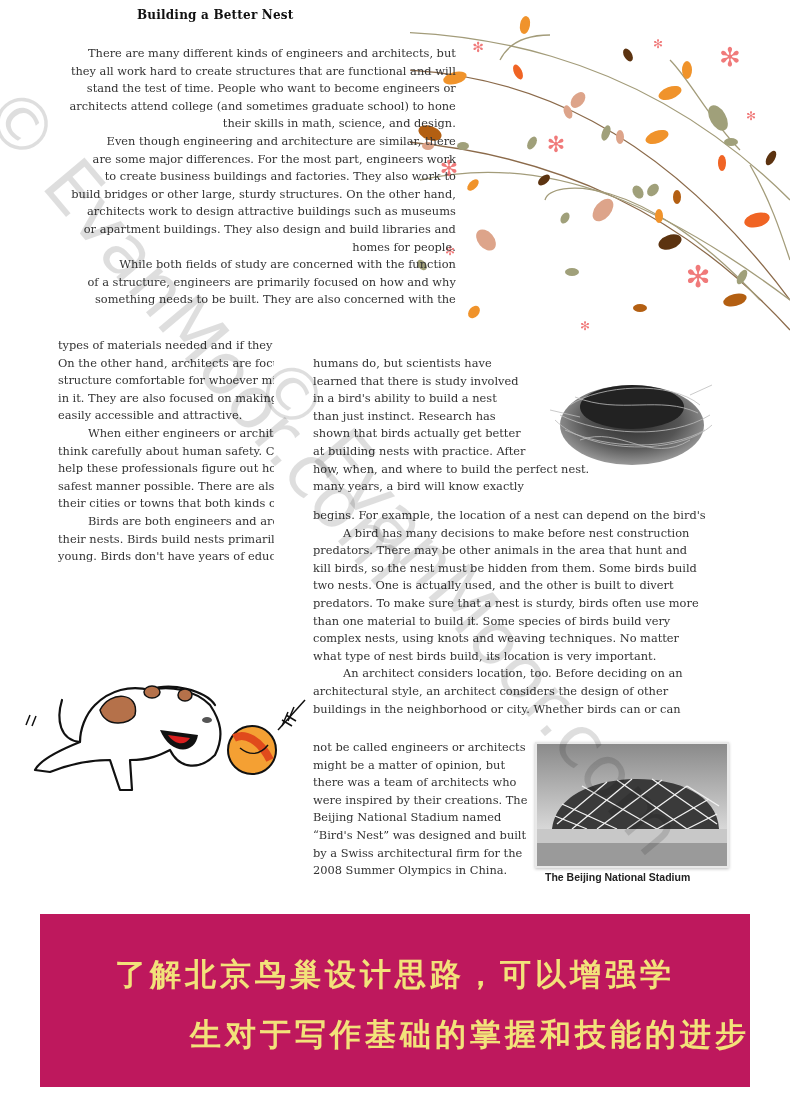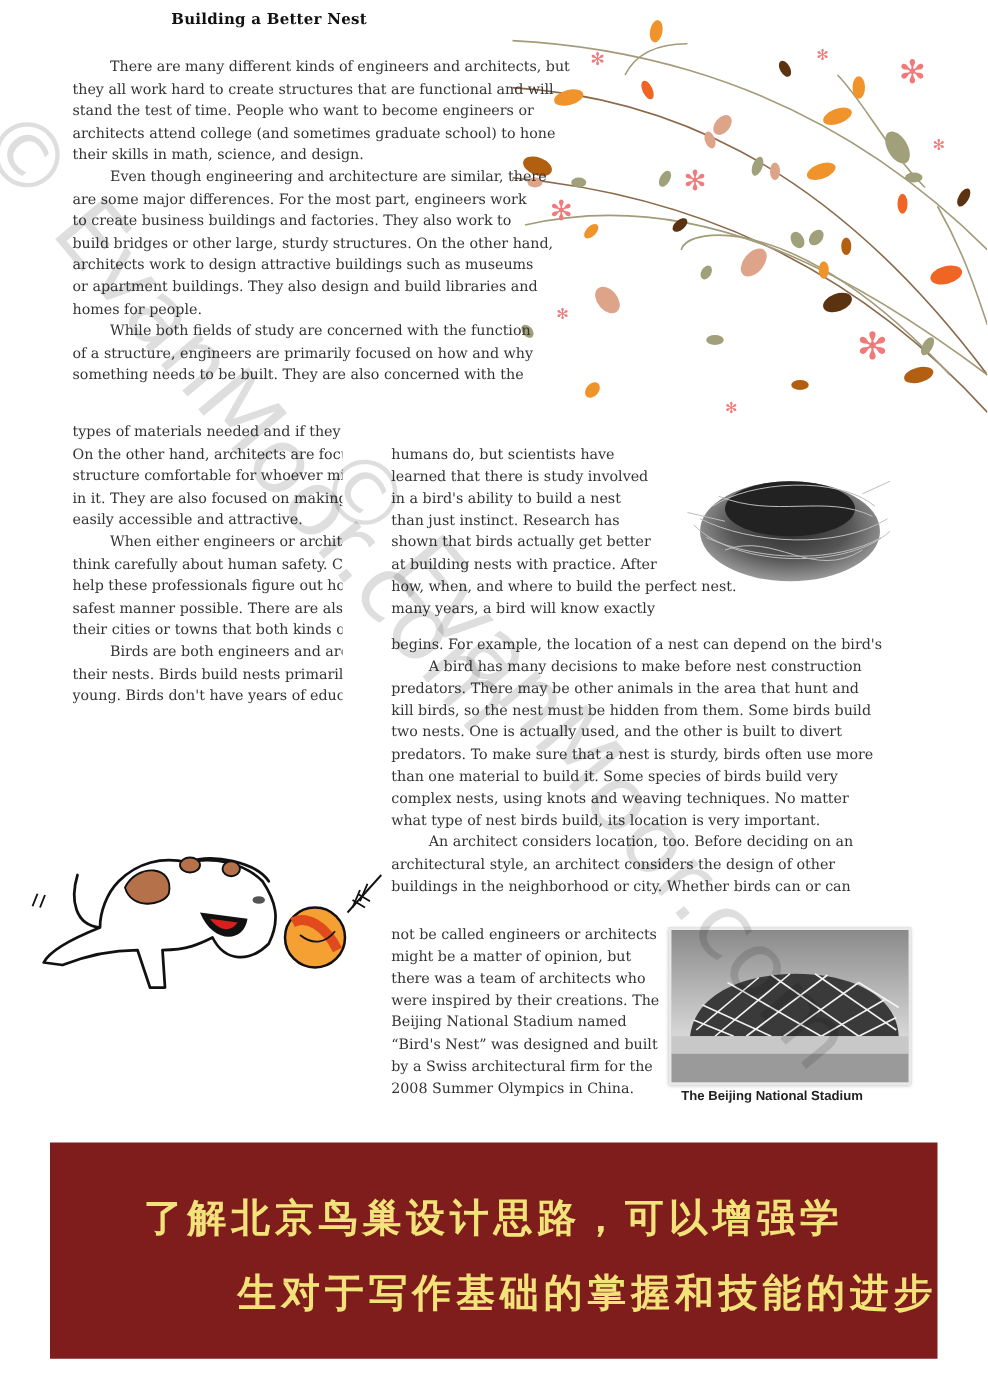--- a/index.html
+++ b/index.html
@@ -9,21 +9,21 @@
     position: absolute; left: 137px; top: 8px;
     font-family: "DejaVu Serif", serif; font-weight: bold; font-size: 12px; color: #111;
     letter-spacing: 0.2px; z-index: 3;
   }
   .body-text {
     position: absolute; font-family: "DejaVu Serif", serif; font-size: 11.4px; color: #333;
     line-height: 17.6px; z-index: 2; white-space: nowrap;
   }
   .body-text .line { display: block; height: 17.6px; }
   .body-text .indent { padding-left: 30px; }
-  #col-top { left: 58px; top: 45px; }
+  #col-top { left: 58px; top: 45px; text-align: right; }
   #col-left { left: 58px; top: 337px; width: 216px; overflow: hidden; }
   #col-right { left: 313px; top: 355px; }
   #col-right-lower { left: 313px; top: 507px; }
   #col-bottom { left: 313px; top: 739px; }
   .nest-img { position: absolute; left: 540px; top: 355px; width: 175px; height: 120px; z-index: 1; }
   .stadium-frame {
     position: absolute; left: 535px; top: 742px; width: 190px; height: 122px;
     border: 2px solid #e9e9e9; box-shadow: 0 1px 3px rgba(0,0,0,0.25); background: #cfcfcf; overflow: hidden; z-index: 1;
   }
   .caption {
@@ -256,17 +256,17 @@
     <circle cx="232" cy="90" r="24" fill="#f4a033" stroke="#111" stroke-width="2"></circle>
     <path d="M214 78 C 225 72, 240 80, 250 100" stroke="#e04a1c" stroke-width="8" fill="none"></path>
     <path d="M220 88 C 230 96, 240 95, 248 85" stroke="#111" stroke-width="1.5" fill="none"></path>
     <path d="M258 70 L 285 40" stroke="#111" stroke-width="1.5"></path>
     <path d="M262 60 L 272 66 M266 55 L 276 61 M268 52 L 262 66 M274 47 L 268 61" stroke="#111" stroke-width="1.5"></path>
   </svg>
 
   <div class="watermark" id="wm1">© EvanMoor.com</div>
   <div class="watermark" id="wm2">© EvanMoor.com</div>
 
-  <div class="banner" style="background: #7f1d1d;">
+  <div class="banner" style="background: #be185d;">
     <div class="banner-line" id="banner-l1" style="color: rgb(242, 226, 122);">了解北京鸟巢设计思路，可以增强学</div>
     <div class="banner-line" id="banner-l2" style="color: rgb(242, 226, 122); text-align: right;">生对于写作基础的掌握和技能的进步</div>
   </div>
 </div>
 
 </body></html>

